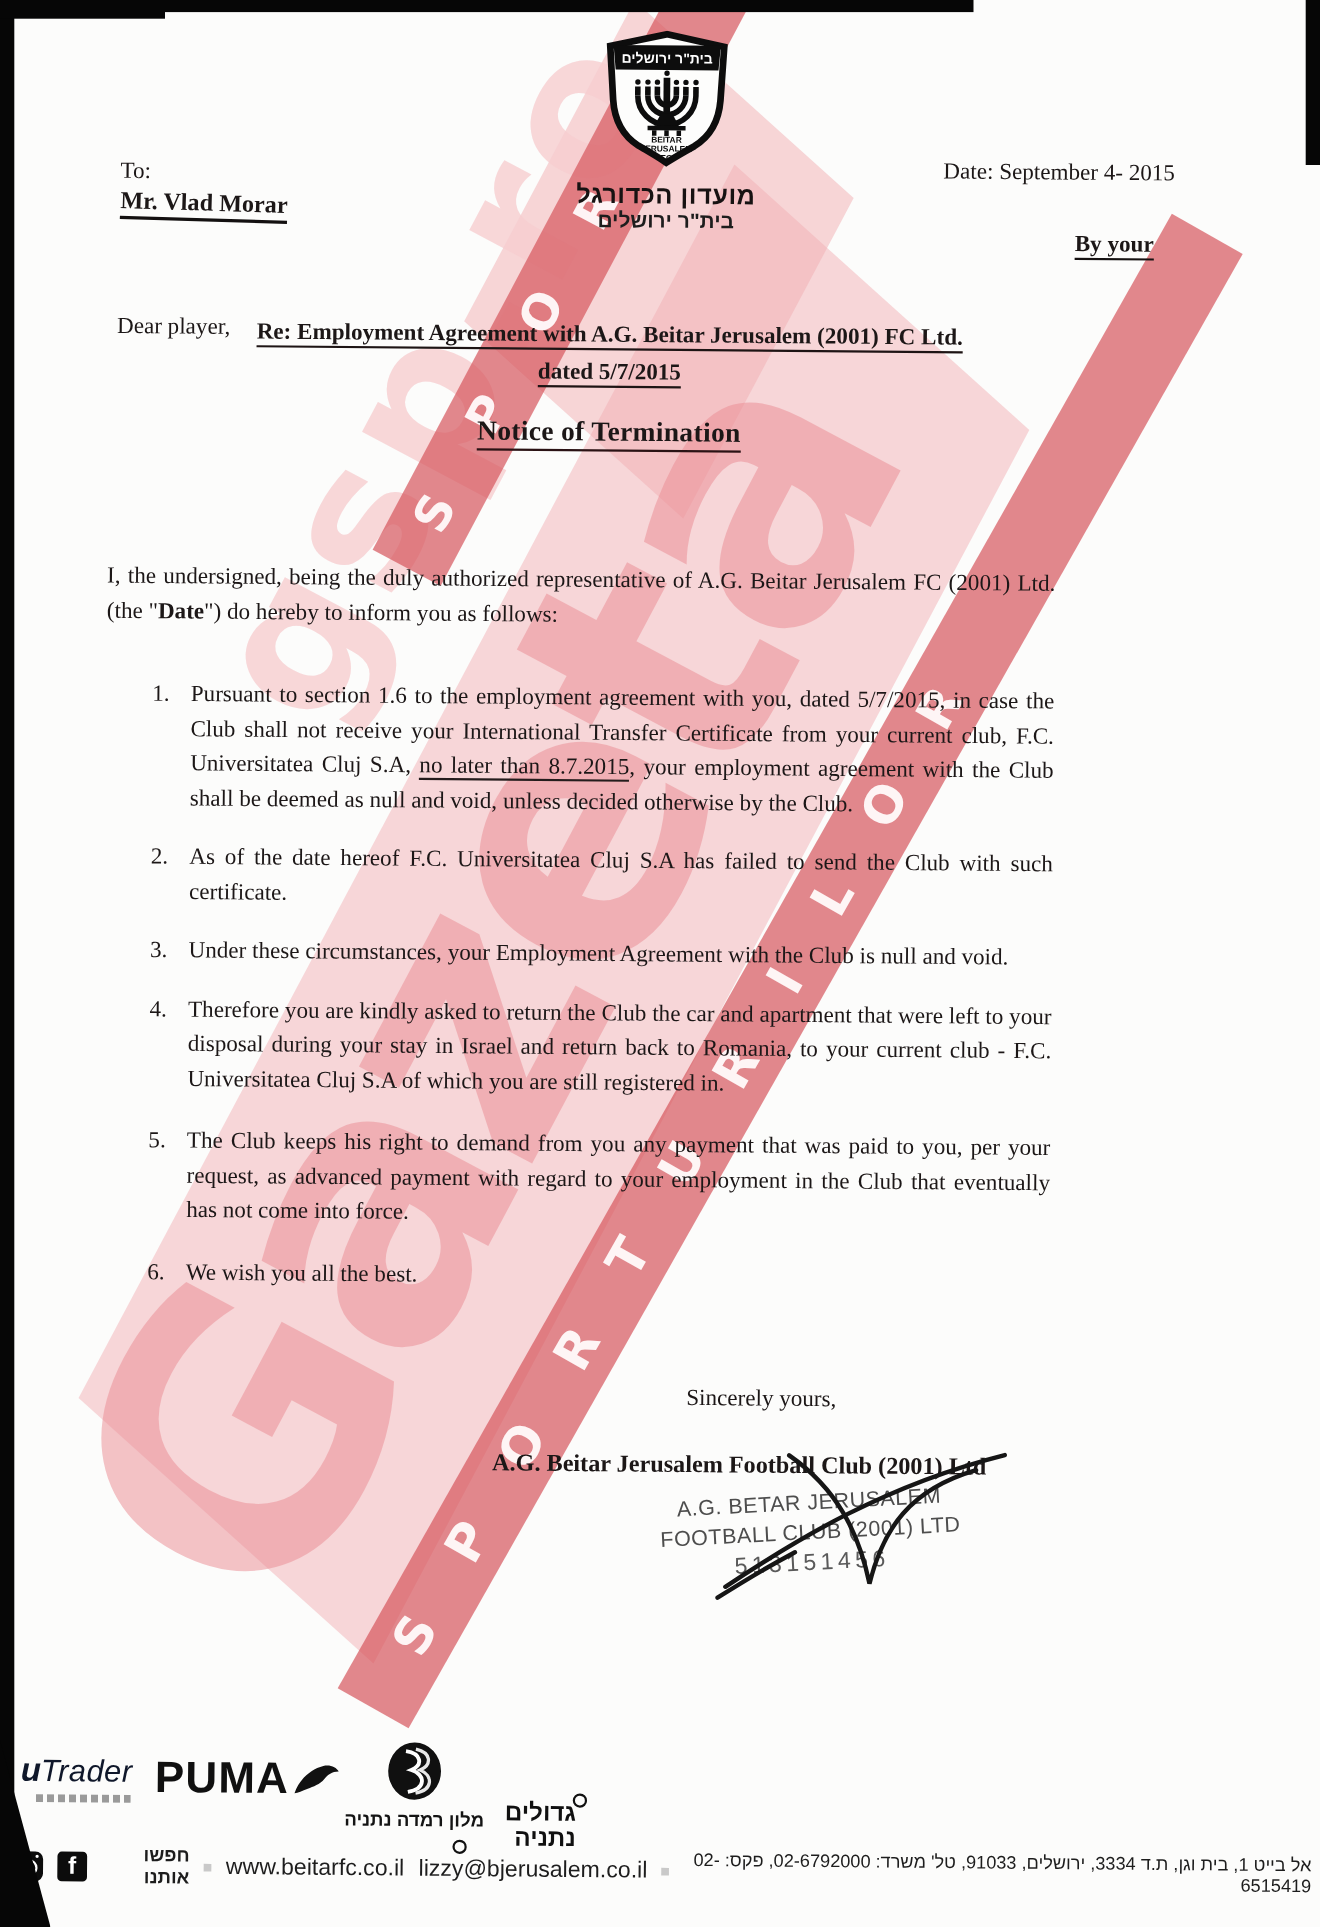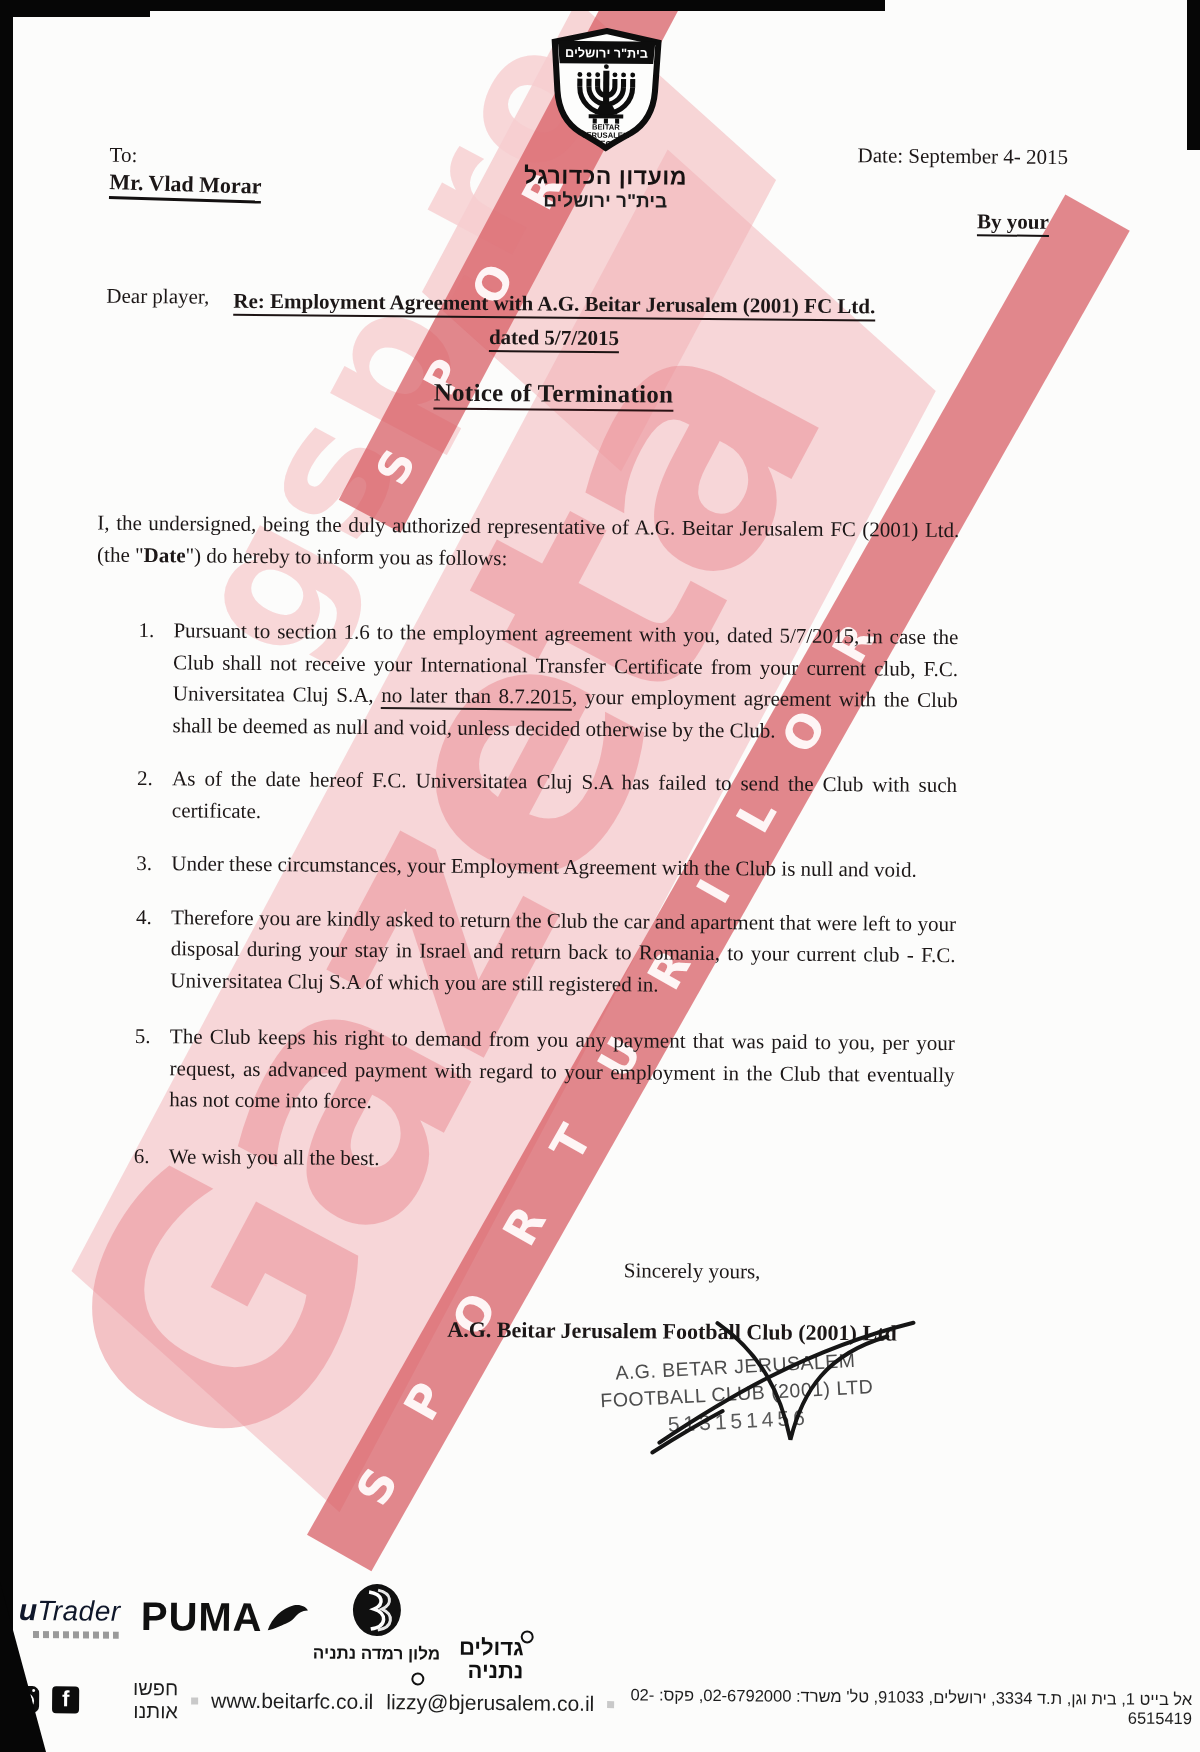--- a/index.html
+++ b/index.html
@@ -92,21 +92,21 @@
 
   
   .contact{left:20px;top:1681px;display:flex;align-items:center;gap:13px;
            font-family:"Liberation Sans",sans-serif;color:#1d1d1d;}
   .icon-sq{width:27px;height:27px;background:#0c0c0c;position:relative;flex:none;}
   .insta{border-radius:7px;}
   .insta .lens{position:absolute;left:6px;top:7px;width:12px;height:12px;border:2.5px solid #fff;border-radius:50%;}
   .insta .dot{position:absolute;right:4px;top:3px;width:3.5px;height:3.5px;background:#fff;border-radius:50%;}
   .fb{border-radius:4px;color:#fff;font-family:"Liberation Sans",sans-serif;font-weight:bold;
       font-size:22px;text-align:center;line-height:26px;}
-  .find-us{font-size:20px;font-weight:400;}
+  .find-us{font-size:17px;font-weight:700;}
   .sep{width:7px;height:7px;background:#c9c9c9;flex:none;}
   .website,.email{font-size:21px;}
   .address{font-size:16.5px;}
 </style>
 </head>
 <body>
 
 <div class="page">
 
   <div class="watermark">

